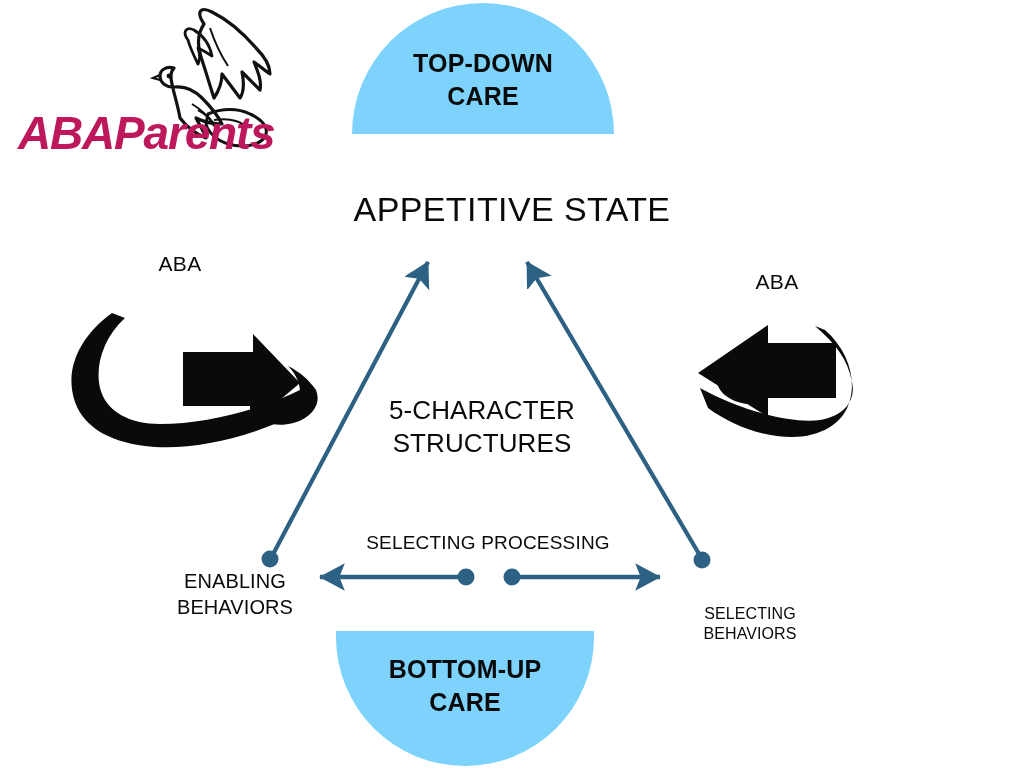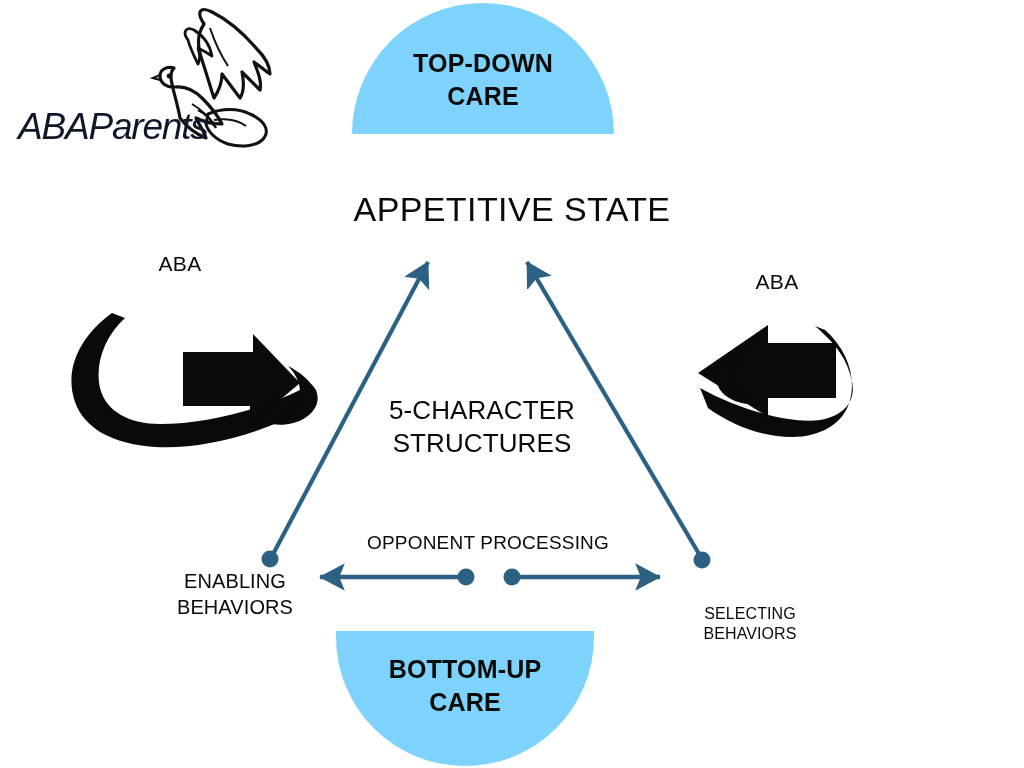--- a/index.html
+++ b/index.html
@@ -28,25 +28,25 @@
     position: absolute;
     left: 8px;
     top: 8px;
     width: 270px;
     height: 140px;
   }
   .logo-text {
     position: absolute;
     left: 10px;
     top: 98px;
-    font-size: 37px;
-    font-weight: 400;
+    font-size: 46px;
+    font-weight: 700;
     font-style: italic;
     letter-spacing: -1.2px;
-    color: #0f172a;
+    color: #be185d;
     white-space: nowrap;
     font-family: "Liberation Sans", sans-serif;
   }
 
   
   .semi {
     position: absolute;
     background: #7dd3fc;
   }
   .semi-top {
@@ -266,21 +266,21 @@
   </div>
 </div>
 
 <div class="txt txt-appetitive">APPETITIVE STATE</div>
 
 <div class="txt txt-center">
   <span>5-CHARACTER</span><br>
   <span>STRUCTURES</span>
 </div>
 
-<div class="txt txt-opponent">OPPONENT PROCESSING</div>
+<div class="txt txt-opponent">SELECTING PROCESSING</div>
 
 <div class="txt txt-enabling">
   <span>ENABLING</span><br>
   <span>BEHAVIORS</span>
 </div>
 
 <div class="txt txt-selecting">
   <span>SELECTING</span><br>
   <span>BEHAVIORS</span>
 </div>

